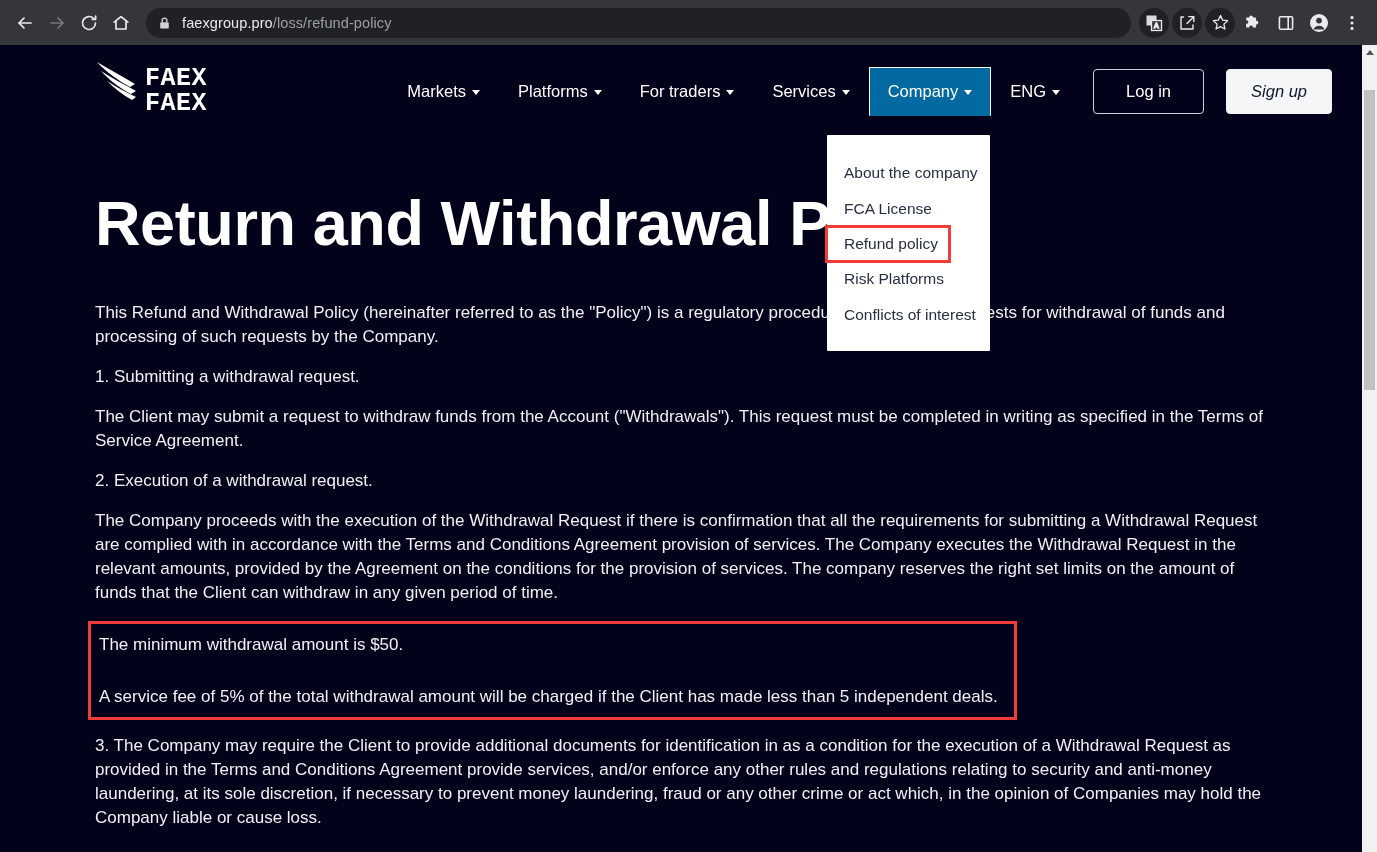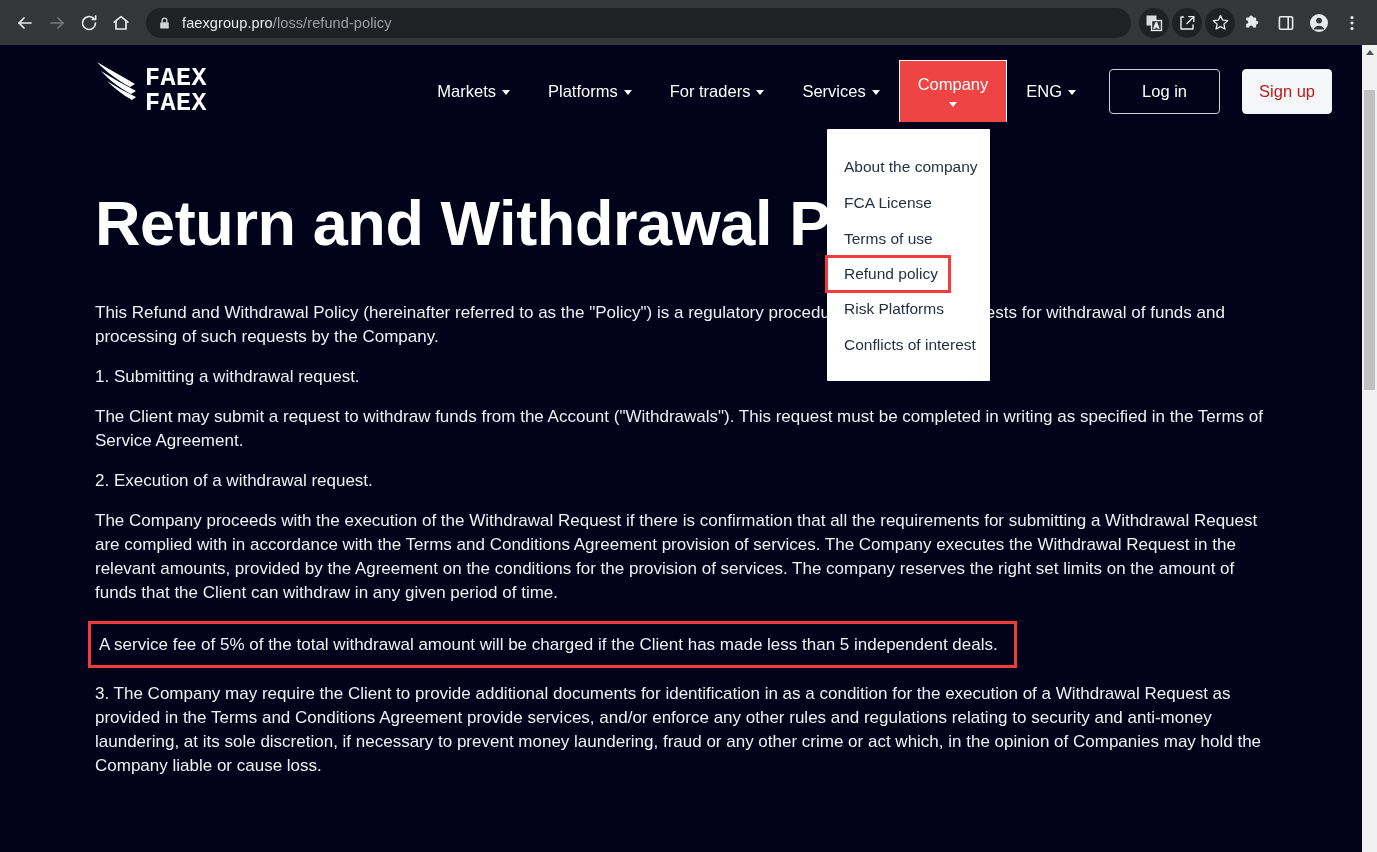--- a/index.html
+++ b/index.html
@@ -111,58 +111,58 @@
     padding: 14px 18px;
     display: flex;
     align-items: center;
     gap: 6px;
     white-space: nowrap;
     border: 1px solid transparent;
   }
   .nav-item.open {
     border: 1px solid #ffffff;
     border-bottom-color: transparent;
-    background: #ef4444;
+    background: #0369a1;
     position: relative;
     z-index: 41;
-    flex-direction: column;
   }
   .caret {
     width: 0; height: 0;
     border-left: 4.5px solid transparent;
     border-right: 4.5px solid transparent;
     border-top: 5px solid #ffffff;
     display: inline-block;
     margin-top: 2px;
   }
   .auth { display: flex; align-items: center; gap: 22px; margin-left: 14px; }
   .btn-login {
     color: #ffffff;
     font-size: 16.5px;
     border: 1px solid #cdd0d8;
     border-radius: 4px;
     padding: 12px 32px;
     background: transparent;
     white-space: nowrap;
   }
   .btn-signup {
-    color: #b91c1c;
+    color: #0f172a;
     font-size: 16.5px;
     border: 1px solid #f2f3f6;
     border-radius: 4px;
-    padding: 12px 16px;
+    padding: 12px 24px;
     background: #f5f6f8;
     white-space: nowrap;
+    font-style: italic;
   }
 
   
   .dropdown {
     position: absolute;
     left: 827px;
-    top: 84px;
+    top: 90px;
     width: 163px;
     background: #ffffff;
     z-index: 40;
     padding: 20px 0 18px 0;
     border-radius: 1px;
   }
   .dd-item {
     color: #273043;
     font-size: 15.5px;
     padding: 8px 17px;
@@ -382,30 +382,30 @@
     <div class="content">
       <h1 class="page-title">Return and Withdrawal Policy</h1>
 
       <p class="body">This Refund and Withdrawal Policy (hereinafter referred to as the "Policy") is a regulatory procedure for accepting requests for withdrawal of funds and processing of such requests by the Company.</p>
       <p class="body">1. Submitting a withdrawal request.</p>
       <p class="body">The Client may submit a request to withdraw funds from the Account ("Withdrawals"). This request must be completed in writing as specified in the Terms of Service Agreement.</p>
       <p class="body">2. Execution of a withdrawal request.</p>
       <p class="body">The Company proceeds with the execution of the Withdrawal Request if there is confirmation that all the requirements for submitting a Withdrawal Request are complied with in accordance with the Terms and Conditions Agreement provision of services. The Company executes the Withdrawal Request in the relevant amounts, provided by the Agreement on the conditions for the provision of services. The company reserves the right set limits on the amount of funds that the Client can withdraw in any given period of time.</p>
 
       <div class="highlight-box">
+        <p class="body">The minimum withdrawal amount is $50.</p>
         <p class="body">A service fee of 5% of the total withdrawal amount will be charged if the Client has made less than 5 independent deals.</p>
       </div>
 
       <p class="body">3. The Company may require the Client to provide additional documents for identification in as a condition for the execution of a Withdrawal Request as provided in the Terms and Conditions Agreement provide services, and/or enforce any other rules and regulations relating to security and anti-money laundering, at its sole discretion, if necessary to prevent money laundering, fraud or any other crime or act which, in the opinion of Companies may hold the Company liable or cause loss.</p>
     </div>
 
     <div class="dropdown">
       <div class="dd-item">About the company</div>
       <div class="dd-item">FCA License</div>
-      <div class="dd-item">Terms of use</div>
       <div class="dd-item marked">Refund policy</div>
       <div class="dd-item">Risk Platforms</div>
       <div class="dd-item">Conflicts of interest</div>
     </div>
   </div>
 
   <div class="scrollbar">
     <div class="sb-arrow">
         <i></i>
       </div>

